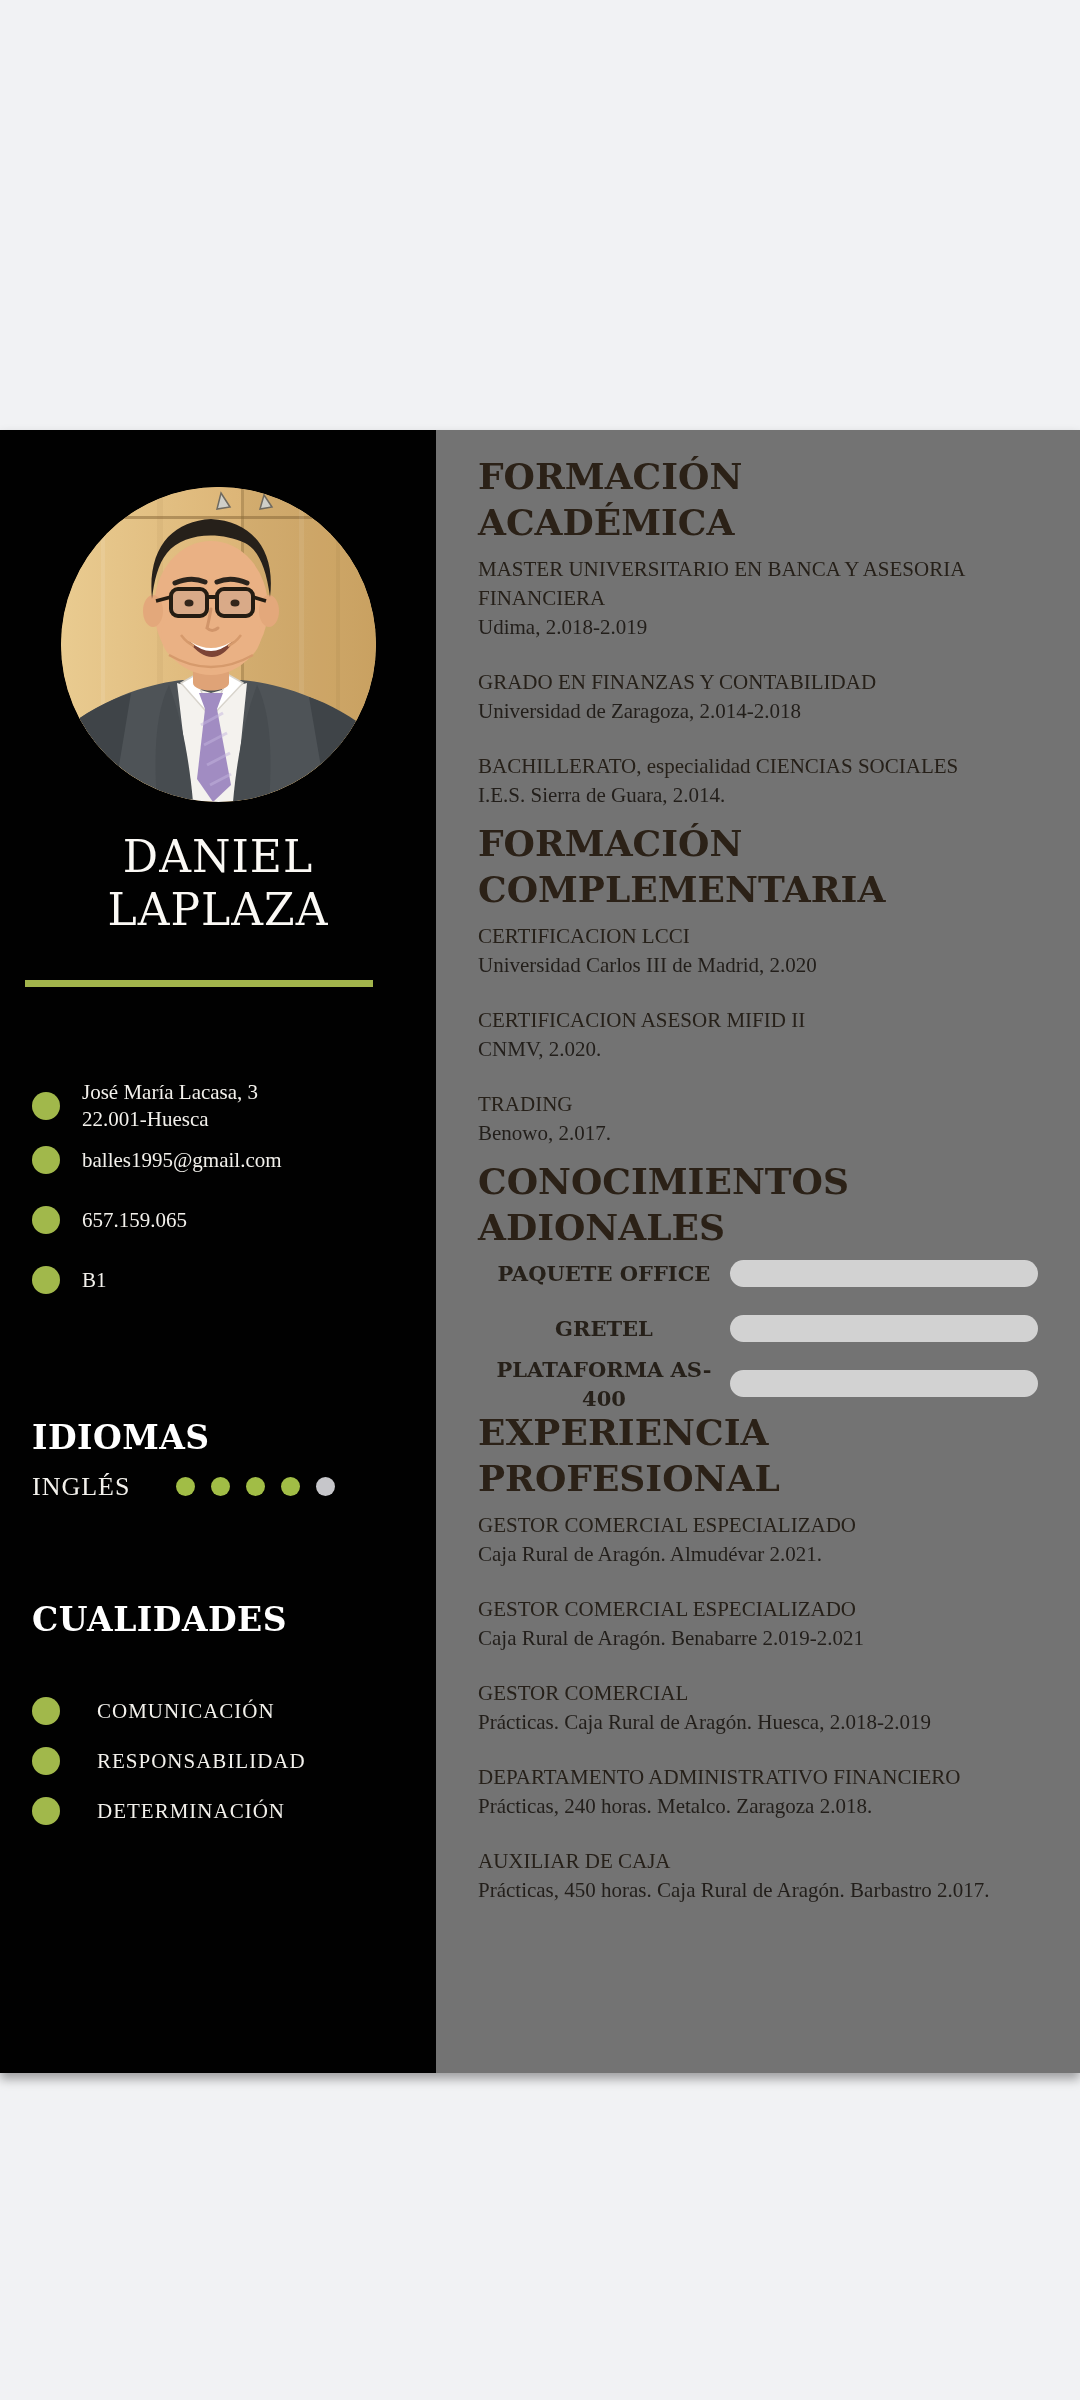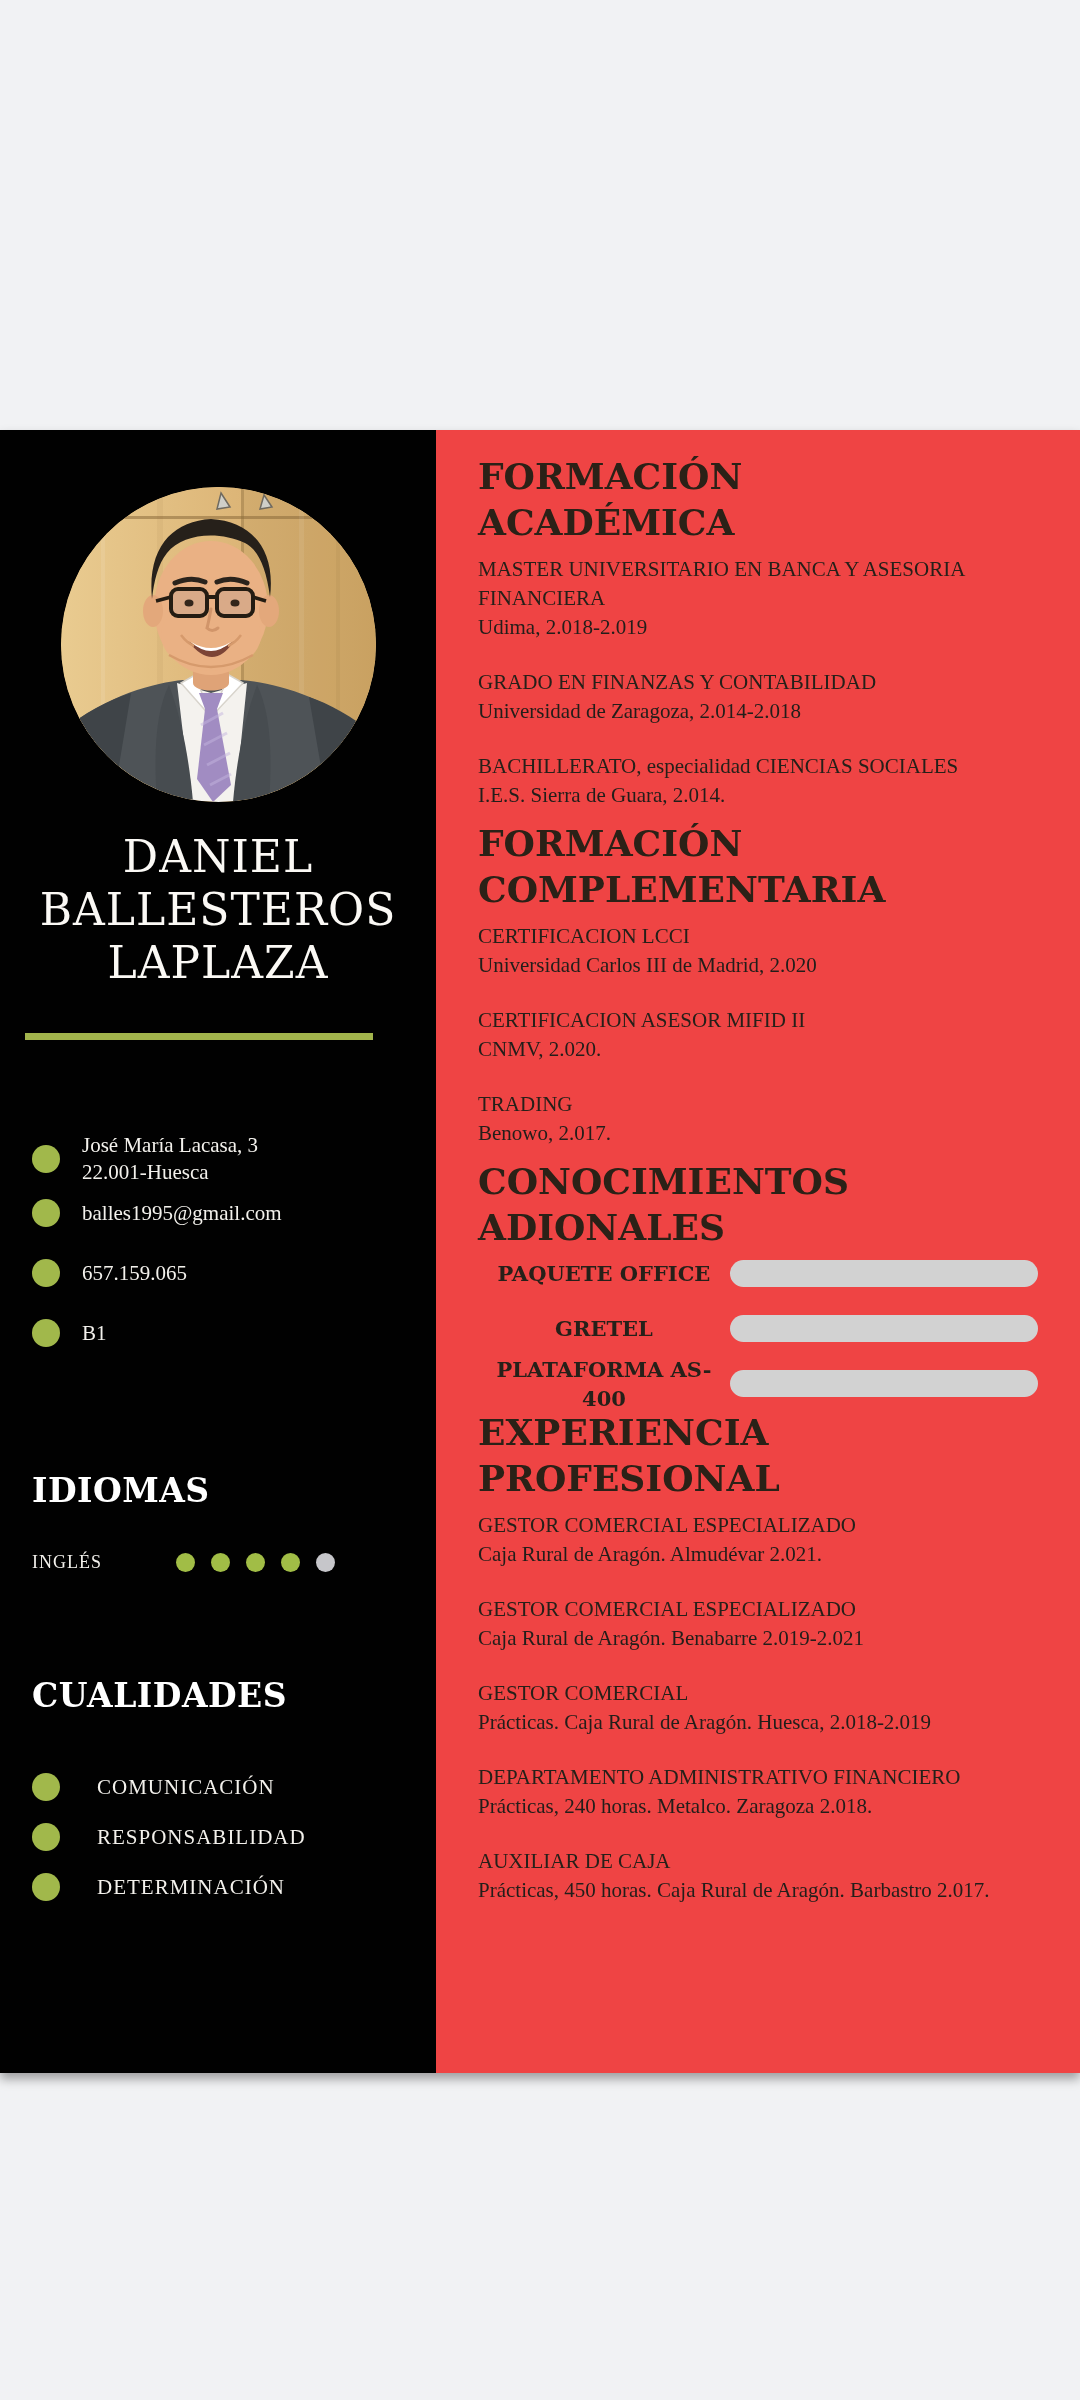--- a/index.html
+++ b/index.html
@@ -66,41 +66,41 @@
     margin:0 0 0 32px;
     font-family:"DejaVu Serif", serif;
     font-size:33px;line-height:40px;
     font-weight:700;
     letter-spacing:.5px;
     color:#ffffff;
   }
   .side-heading.idiomas{margin-top:124px;}
   .side-heading.cualidades{margin-top:100px;}
   .language-row{
-    margin:38px 0 0 32px;
+    margin:15px 0 0 32px;
     display:flex;align-items:center;
     height:27px;
-    font-size:18px;letter-spacing:1px;
+    font-size:26px;letter-spacing:1px;
   }
   .language-label{width:144px;flex:none;}
   .language-dots{display:flex;gap:16px;align-items:center;}
   .dot{width:19px;height:19px;border-radius:50%;flex:none;}
   .dot.on{background:#a1bd46;}
   .dot.off{background:#c6c6ca;}
   .quality-list{margin:57px 0 0 32px;}
   .quality-row{
     display:flex;align-items:center;
     margin-bottom:22px;height:28px;
     font-size:21px;letter-spacing:1px;
   }
   .quality-row .bullet{margin-right:37px;}
   
   .content{
     flex:1;
-    background:#ef4444;
+    background:#737373;
     box-sizing:border-box;
     padding:23px 42px 0 42px;
     color:#221e1a;
     font-size:21px;line-height:29px;
   }
   .section + .section{margin-top:-16px;}
   .section-heading{
     font-family:"DejaVu Serif", serif;
     font-size:36px;line-height:46px;
     font-weight:700;
@@ -226,21 +226,20 @@
             <path d="M130,155 Q150,167 170,155 Q150,173 130,155 Z" fill="#ffffff"></path>
             <path d="M120,148 Q126,156 133,159" fill="none" stroke="#d69a6c" stroke-width="2.5"></path>
             <path d="M180,148 Q174,156 167,159" fill="none" stroke="#d69a6c" stroke-width="2.5"></path>
           </g>
         </g>
       </svg>
     </div>
 
     <h1 class="person-name">
       <span>DANIEL</span>
-      <span>BALLESTEROS</span>
       <span>LAPLAZA</span>
     </h1>
 
     <div class="accent-rule"></div>
 
     <div class="contact-list">
       <div class="contact-row two-line">
         <span class="bullet"></span>
         <span class="contact-text">
           <span>José María Lacasa, 3</span>

